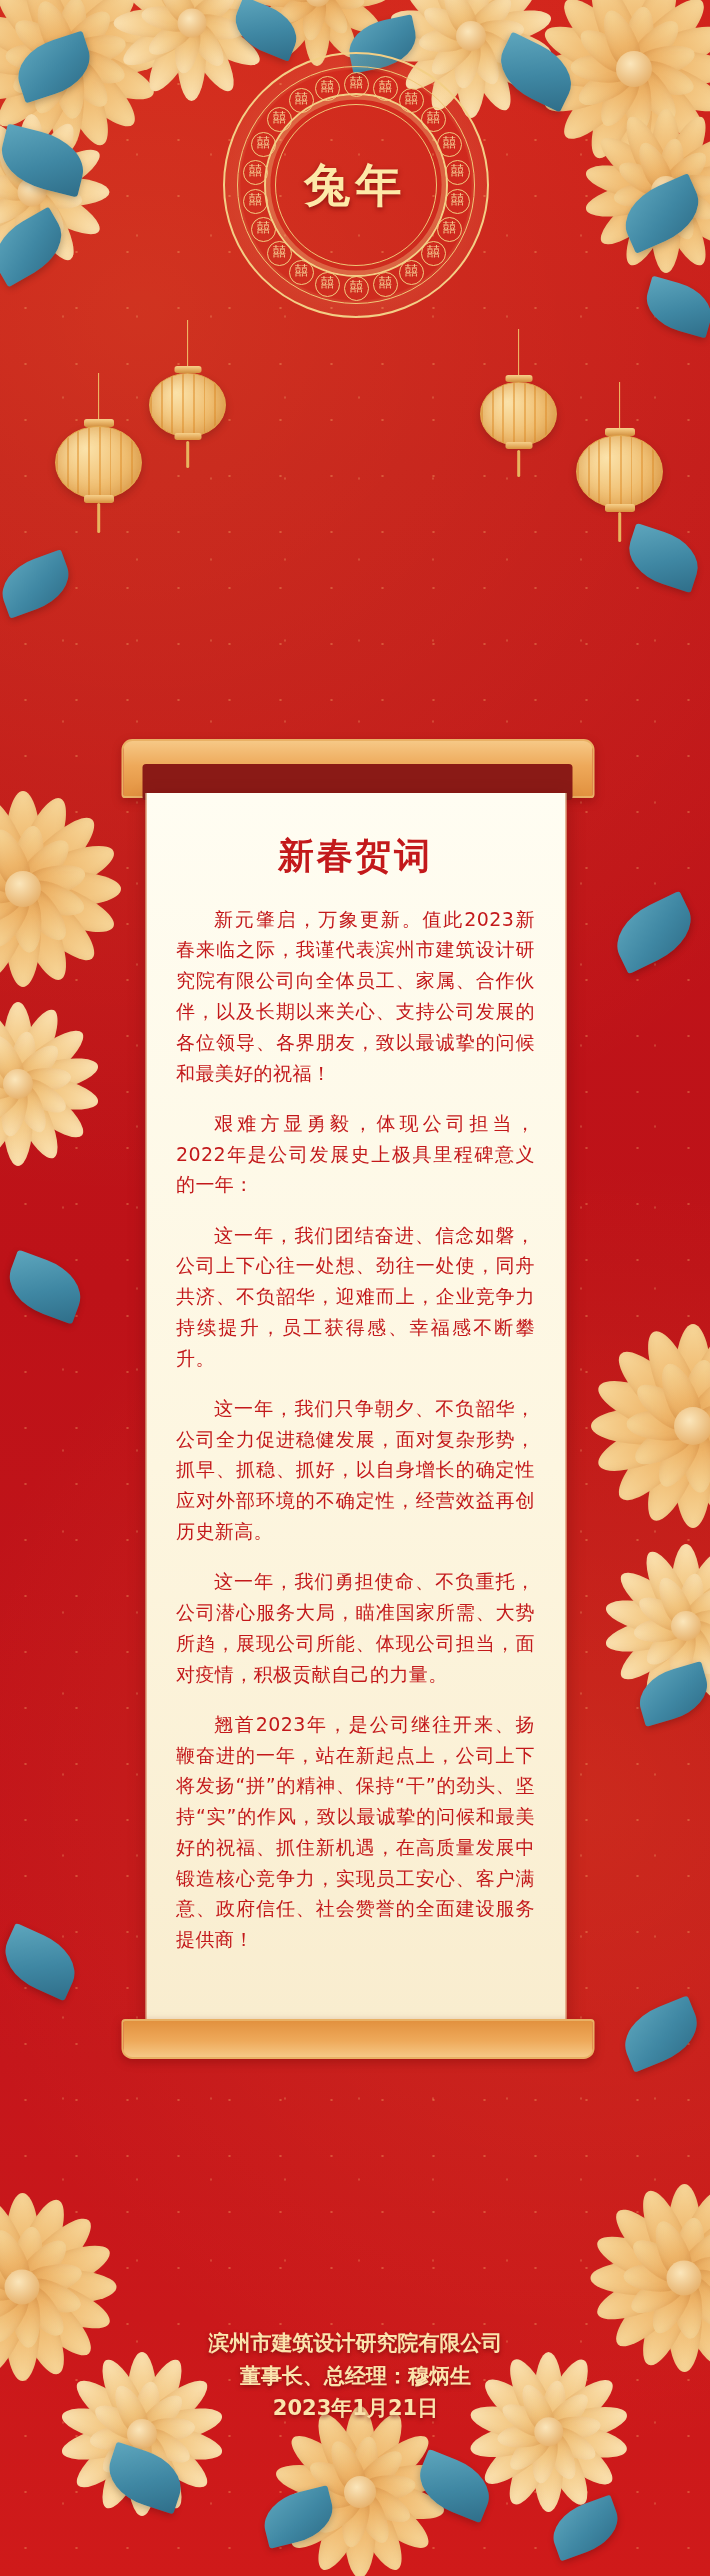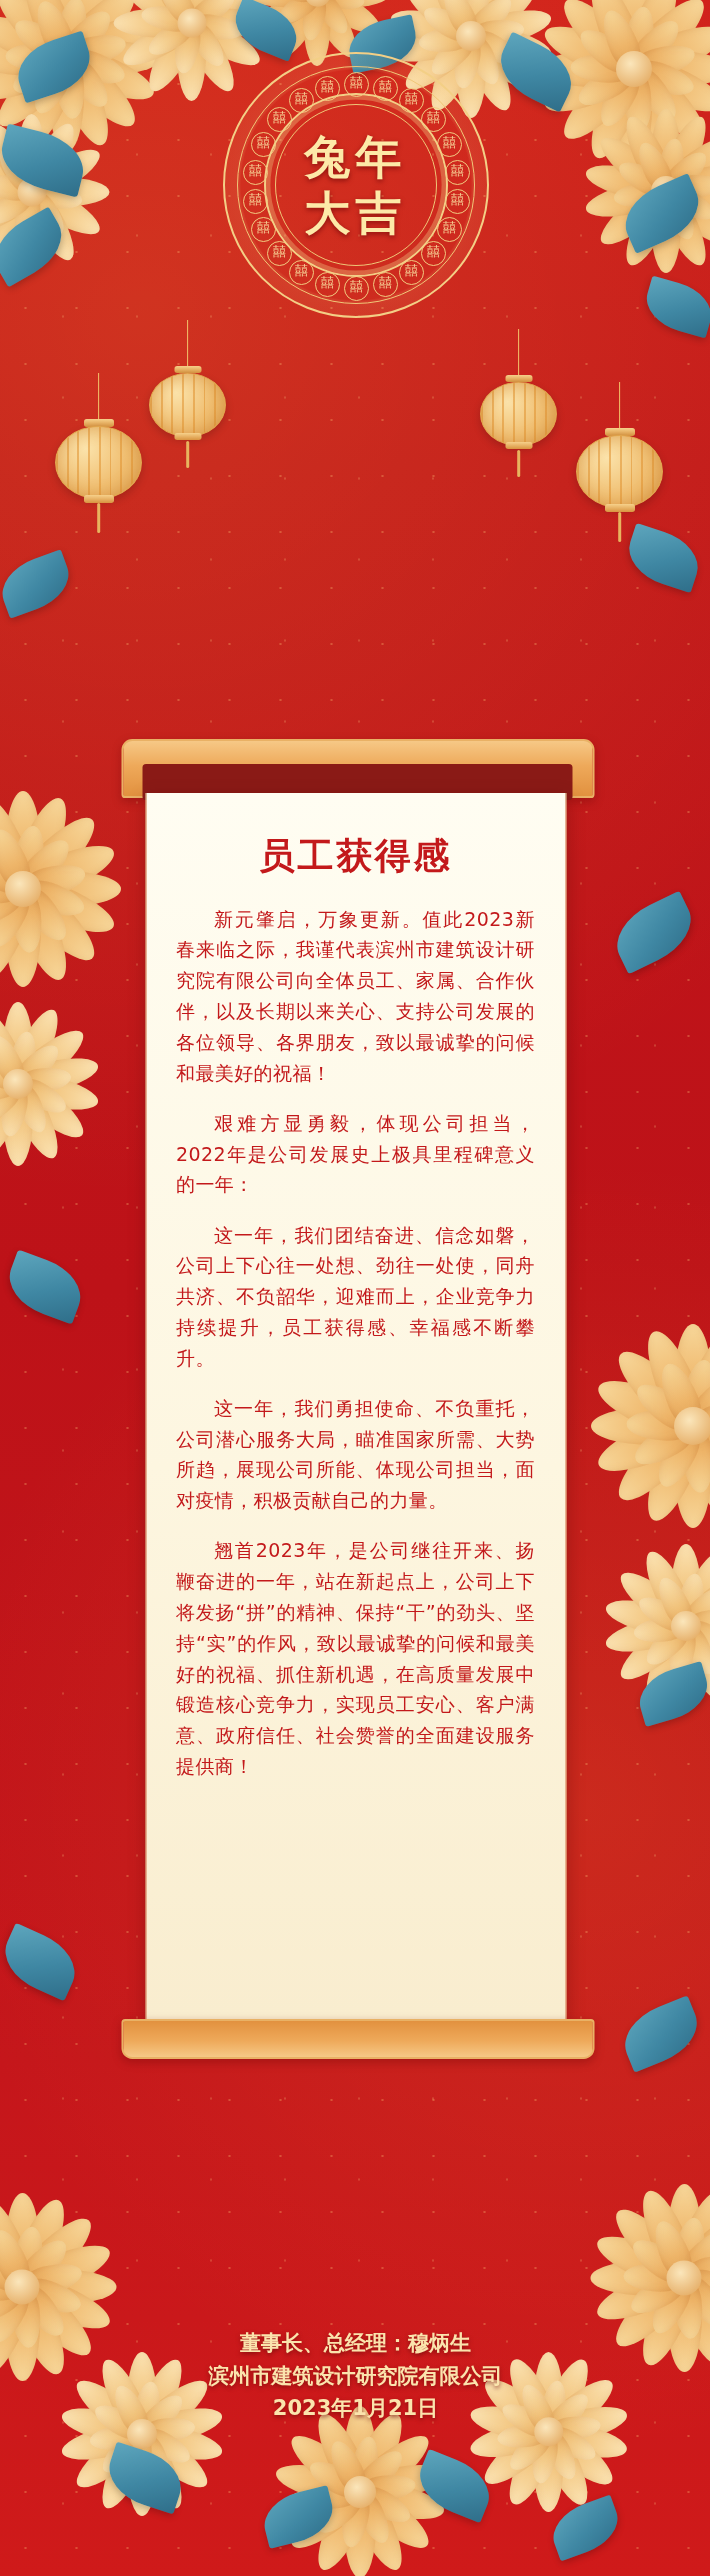--- a/index.html
+++ b/index.html
@@ -791,38 +791,38 @@
       <div class="coin" style="left:40px;top:91px;">囍</div>
       <div class="coin" style="left:56px;top:66px;">囍</div>
       <div class="coin" style="left:78px;top:47px;">囍</div>
       <div class="coin" style="left:104px;top:35px;">囍</div>
     <div class="ring-outer"></div>
     <div class="ring-band"></div>
     <div class="ring-inner"></div>
     <div class="ring-inner2"></div>
     <div class="title">
       <div>兔年</div>
-      <div>大吉</div>
     </div>
   </div>
 
 
   <div id="scroll">
     <div id="scroll-top-bar"></div>
     <div id="scroll-paper">
-      <h1>员工获得感</h1>
+      <h1>新春贺词</h1>
       <p>新元肇启，万象更新。值此2023新春来临之际，我谨代表滨州市建筑设计研究院有限公司向全体员工、家属、合作伙伴，以及长期以来关心、支持公司发展的各位领导、各界朋友，致以最诚挚的问候和最美好的祝福！</p>
       <p>艰难方显勇毅，体现公司担当，2022年是公司发展史上极具里程碑意义的一年：</p>
       <p>这一年，我们团结奋进、信念如磐，公司上下心往一处想、劲往一处使，同舟共济、不负韶华，迎难而上，企业竞争力持续提升，员工获得感、幸福感不断攀升。</p>
+      <p>这一年，我们只争朝夕、不负韶华，公司全力促进稳健发展，面对复杂形势，抓早、抓稳、抓好，以自身增长的确定性应对外部环境的不确定性，经营效益再创历史新高。</p>
       <p>这一年，我们勇担使命、不负重托，公司潜心服务大局，瞄准国家所需、大势所趋，展现公司所能、体现公司担当，面对疫情，积极贡献自己的力量。</p>
       <p>翘首2023年，是公司继往开来、扬鞭奋进的一年，站在新起点上，公司上下将发扬“拼”的精神、保持“干”的劲头、坚持“实”的作风，致以最诚挚的问候和最美好的祝福、抓住新机遇，在高质量发展中锻造核心竞争力，实现员工安心、客户满意、政府信任、社会赞誉的全面建设服务提供商！</p>
     </div>
     <div id="scroll-bottom-bar"></div>
   </div>
 
   <div id="signature">
+    <div>滨州市建筑设计研究院有限公司</div>
     <div>董事长、总经理：穆炳生</div>
-    <div>滨州市建筑设计研究院有限公司</div>
     <div>2023年1月21日</div>
   </div>
 
 </div>
 
 
 </body></html>

